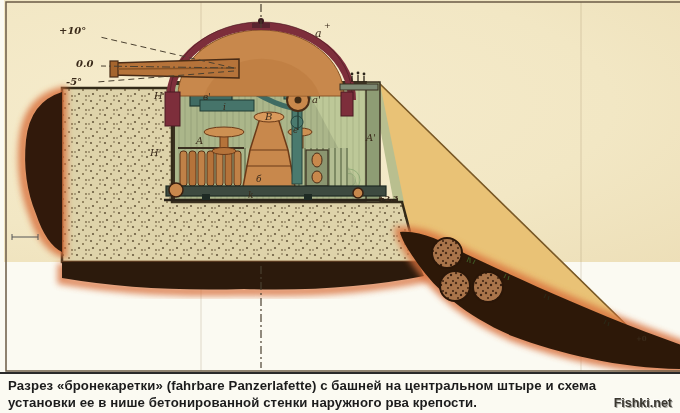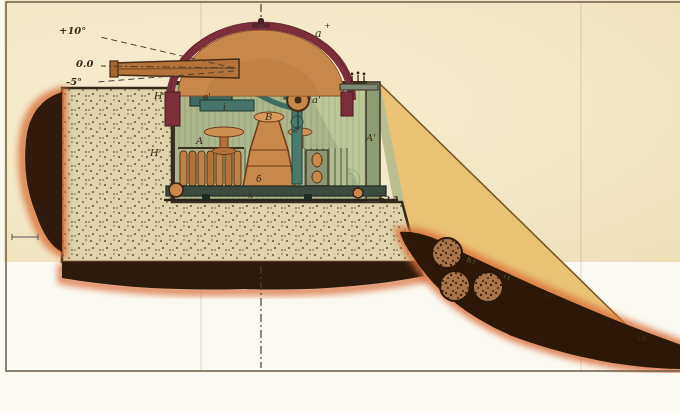--- a/index.html
+++ b/index.html
@@ -215,13 +215,18 @@
       <text x="311" y="37" font-size="11">a</text>
       <text x="320" y="28" font-size="8">+</text>
       <text x="308" y="103" font-size="10">a'</text>
       <text class="lvl" x="374" y="201" font-size="8">+2.3</text>
       <text class="lvl" x="632" y="341" font-size="7" fill="#2a2a18">+0</text>
 
       <rect x="2" y="2" width="676" height="369" fill="none" stroke="#6b5b45" stroke-width="1.5"></rect>
     </svg>
   </div>
 
+  <div class="caption">
+    <p>Разрез «бронекаретки» (fahrbare Panzerlafette) с башней на центральном штыре и схема</p>
+    <p>установки ее в нише бетонированной стенки наружного рва крепости.</p>
+    <span class="watermark">Fishki.net</span>
+  </div>
 </div>
 
 </body></html>

